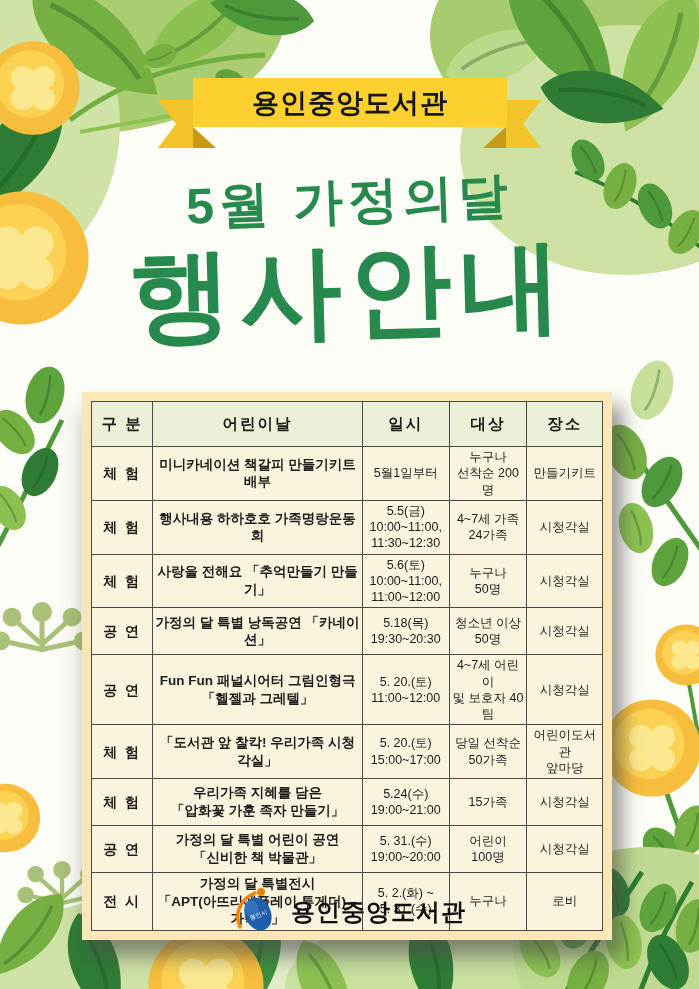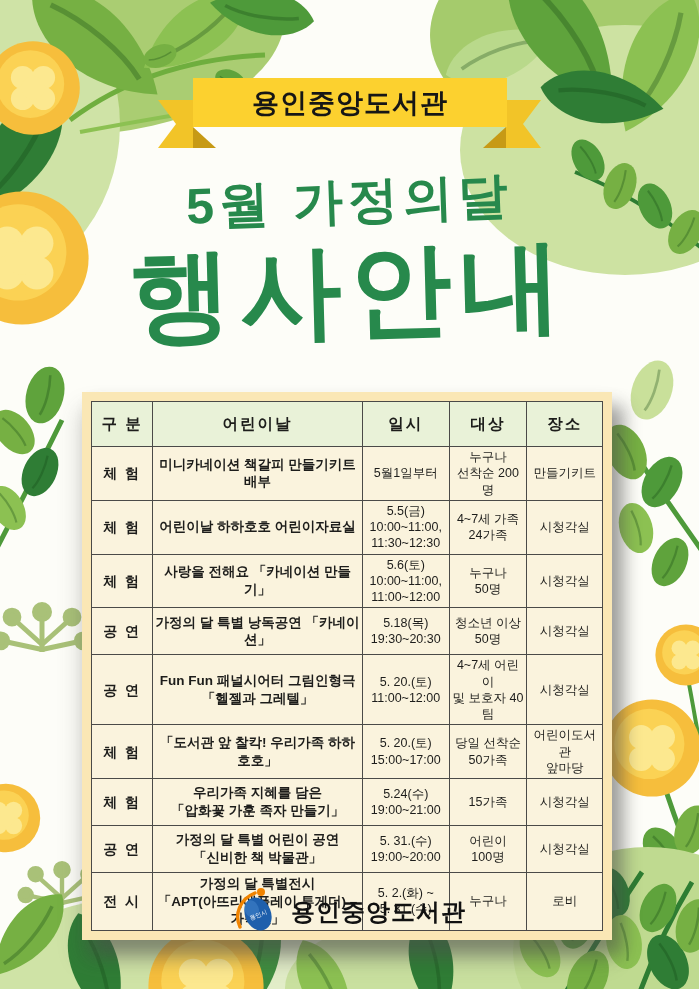--- a/index.html
+++ b/index.html
@@ -205,49 +205,49 @@
     <tbody>
         <tr>
           <td class="c0">체 험</td>
           <td class="c1">미니카네이션 책갈피 만들기키트 배부</td>
           <td class="c2">5월1일부터</td>
           <td class="c3">누구나<br>선착순 200명</td>
           <td class="c4">만들기키트</td>
         </tr>
         <tr>
           <td class="c0">체 험</td>
-          <td class="c1">어린이날 하하호호 어린이자료실</td>
+          <td class="c1">행사내용 하하호호 가족명랑운동회</td>
           <td class="c2">5.5(금)<br>10:00~11:00,<br>11:30~12:30</td>
           <td class="c3">4~7세 가족<br>24가족</td>
           <td class="c4">시청각실</td>
         </tr>
         <tr>
           <td class="c0">체 험</td>
-          <td class="c1">사랑을 전해요 「카네이션 만들기」</td>
+          <td class="c1">사랑을 전해요 「추억만들기 만들기」</td>
           <td class="c2">5.6(토)<br>10:00~11:00,<br>11:00~12:00</td>
           <td class="c3">누구나<br>50명</td>
           <td class="c4">시청각실</td>
         </tr>
         <tr>
           <td class="c0">공 연</td>
           <td class="c1">가정의 달 특별 낭독공연 「카네이션」</td>
           <td class="c2">5.18(목)<br>19:30~20:30</td>
           <td class="c3">청소년 이상<br>50명</td>
           <td class="c4">시청각실</td>
         </tr>
         <tr>
           <td class="c0">공 연</td>
           <td class="c1">Fun Fun 패널시어터 그림인형극<br>「헬젤과 그레텔」</td>
           <td class="c2">5. 20.(토)<br>11:00~12:00</td>
           <td class="c3">4~7세 어린이<br>및 보호자 40팀</td>
           <td class="c4">시청각실</td>
         </tr>
         <tr>
           <td class="c0">체 험</td>
-          <td class="c1">「도서관 앞 찰칵! 우리가족 하하호호」</td>
+          <td class="c1">「도서관 앞 찰칵! 우리가족 시청각실」</td>
           <td class="c2">5. 20.(토)<br>15:00~17:00</td>
           <td class="c3">당일 선착순<br>50가족</td>
           <td class="c4">어린이도서관<br>앞마당</td>
         </tr>
         <tr>
           <td class="c0">체 험</td>
           <td class="c1">우리가족 지혜를 담은<br>「압화꽃 가훈 족자 만들기」</td>
           <td class="c2">5.24(수)<br>19:00~21:00</td>
           <td class="c3">15가족</td>
           <td class="c4">시청각실</td>

